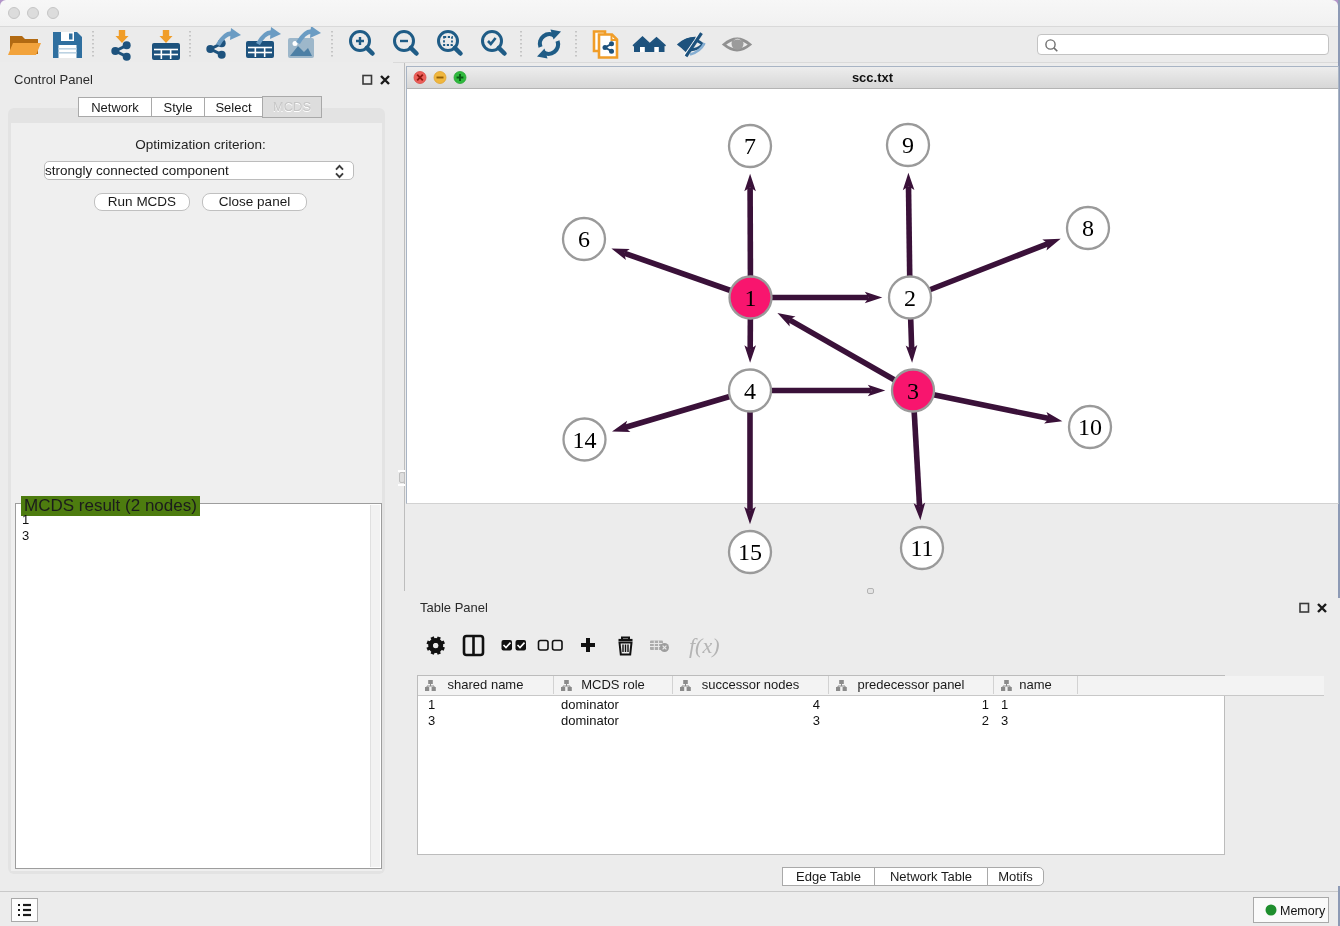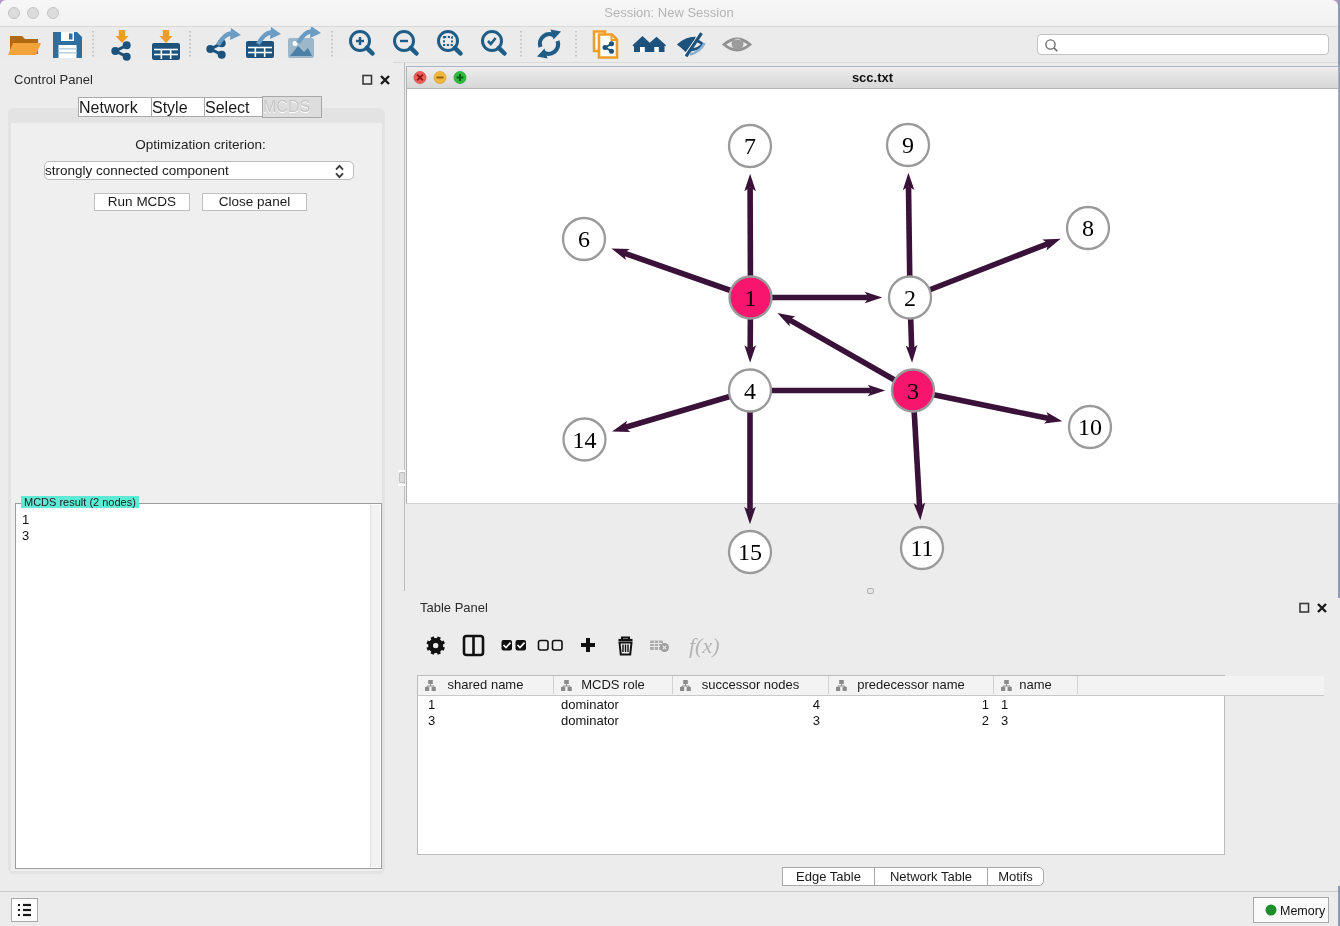--- a/index.html
+++ b/index.html
@@ -22,34 +22,34 @@
   #searchbox{position:absolute;left:1037px;top:7px;width:290px;height:19px;
     background:#fff;border:1px solid #c3c3c3;border-radius:4px;}
   
   #cpanel{position:absolute;left:0;top:62px;width:393px;height:829px;background:#ececec;}
   #cptitle{position:absolute;left:14px;top:10px;font-size:13px;color:#2b2b2b;}
   #tabpane{position:absolute;left:8px;top:46px;width:377px;height:766px;
     background:#e3e3e3;border-radius:6px;}
   #tabcontent{position:absolute;left:3px;top:15px;width:371px;height:748px;
     background:#efefef;}
   .tab{position:absolute;top:35px;height:20px;box-sizing:border-box;
-    background:#fff;border:1px solid #a9a9a9;font-size:16px;color:#1a1a1a;
-    text-align:left;line-height:19px;}
+    background:#fff;border:1px solid #a9a9a9;font-size:13px;color:#1a1a1a;
+    text-align:center;line-height:19px;}
   #optlabel{position:absolute;left:4px;top:75px;width:393px;text-align:center;
     font-size:13.5px;color:#1f1f1f;}
   #dropdown{position:absolute;left:44px;top:99px;width:310px;height:19px;
     background:#fff;border:1px solid #bcbcbc;border-radius:5px;box-sizing:border-box;
     font-size:13.5px;color:#1a1a1a;line-height:17px;padding-left:0;}
   .btn{position:absolute;height:18px;background:#fff;border:1px solid #c0c0c0;
-    border-radius:0;box-sizing:border-box;font-size:13.5px;color:#1a1a1a;
+    border-radius:8px;box-sizing:border-box;font-size:13.5px;color:#1a1a1a;
     text-align:center;line-height:16px;}
   #fieldset{position:absolute;left:15px;top:441px;width:365px;height:364px;
     border:1px solid #9d9d9d;background:#fff;}
-  #fslegend{position:absolute;left:5px;top:-8px;background:#5eead4;
-    padding:0 3px;font-size:11px;color:#1c1c1c;}
+  #fslegend{position:absolute;left:5px;top:-8px;background:#4d7c0f;
+    padding:0 3px;font-size:17px;color:#1c1c1c;}
   #fstext{position:absolute;left:6px;top:8px;font-size:13px;color:#111;line-height:16px;}
   #fsscroll{position:absolute;right:1px;top:1px;width:9px;height:362px;background:#f2f2f2;
     border-left:1px solid #e0e0e0;}
   
   #netframe{position:absolute;left:406px;top:66px;width:933px;height:438px;
     border:1px solid #a8b4c4;border-bottom:1px solid #d2d2d2;box-sizing:border-box;background:#fff;}
   #nettitle{position:absolute;left:0;top:0;width:931px;height:21px;
     background:linear-gradient(#ededed,#d7d7d7);border-bottom:1px solid #b4b4b4;}
   #netname{position:absolute;left:0;top:3px;width:931px;text-align:center;
     font-size:13px;font-weight:700;color:#111;}
@@ -71,21 +71,20 @@
     background:#ececec;border-top:1px solid #c9c9c9;}
 </style>
 </head>
 <body>
 <div id="win"></div>
 <div id="rightedge"></div>
 <div id="titlebar">
   <div class="tl" style="left:8px;"></div>
   <div class="tl" style="left:27px;"></div>
   <div class="tl" style="left:47px;"></div>
-  <div id="wintitle">Session: New Session</div>
 </div>
 <div id="toolbar">
   <div id="searchbox">
       <svg style="position:absolute;left:6px;top:3px;" width="16" height="16" viewBox="0 0 16 16">
         <circle cx="6.5" cy="6.5" r="4.6" fill="none" stroke="#6f6f6f" stroke-width="1.4"></circle>
         <line x1="9.9" y1="9.9" x2="13.3" y2="13.3" stroke="#6f6f6f" stroke-width="1.6"></line>
       </svg>
     </div>
   <svg style="position:absolute;left:0;top:0;" width="1338" height="35" viewBox="0 0 1338 35">
 <g>
@@ -358,21 +357,21 @@
 <circle cx="257.5" cy="21.5" r="4.5" fill="#9d9d9d"></circle>
 <path d="M255.6 19.6 l3.8 3.8 M259.4 19.6 l-3.8 3.8" stroke="#e9e9e9" stroke-width="1.2"></path>
       </g>
 <text x="282" y="27" font-family="Liberation Serif,serif" font-style="italic" font-size="22" fill="#b4b4b4">f(x)</text>
 </svg>
   <div id="ttable">
     <div id="thead">
       <div class="th" style="left:0px;width:135px;">shared name</div>
 <div class="th" style="left:136px;width:118px;">MCDS role</div>
 <div class="th" style="left:255px;width:155px;">successor nodes</div>
-<div class="th" style="left:411px;width:164px;">predecessor name</div>
+<div class="th" style="left:411px;width:164px;">predecessor panel</div>
 <div class="th" style="left:576px;width:83px;text-align:center;">name</div>
 <svg style="position:absolute;left:0;top:0;" width="906" height="19" viewBox="0 0 906 19">
 <g fill="#8a8a8a">
  <rect x="10.2" y="4" width="4.6" height="4"></rect>
  <rect x="7" y="11" width="4.2" height="4"></rect>
  <rect x="13.6" y="11" width="4.2" height="4"></rect>
  <path d="M12.5 8 v2 M9 10 h7 M9 10 v1.5 M16 10 v1.5" stroke="#8a8a8a" stroke-width="1" fill="none"></path>
 </g>
 <g fill="#8a8a8a">
  <rect x="146.2" y="4" width="4.6" height="4"></rect>

